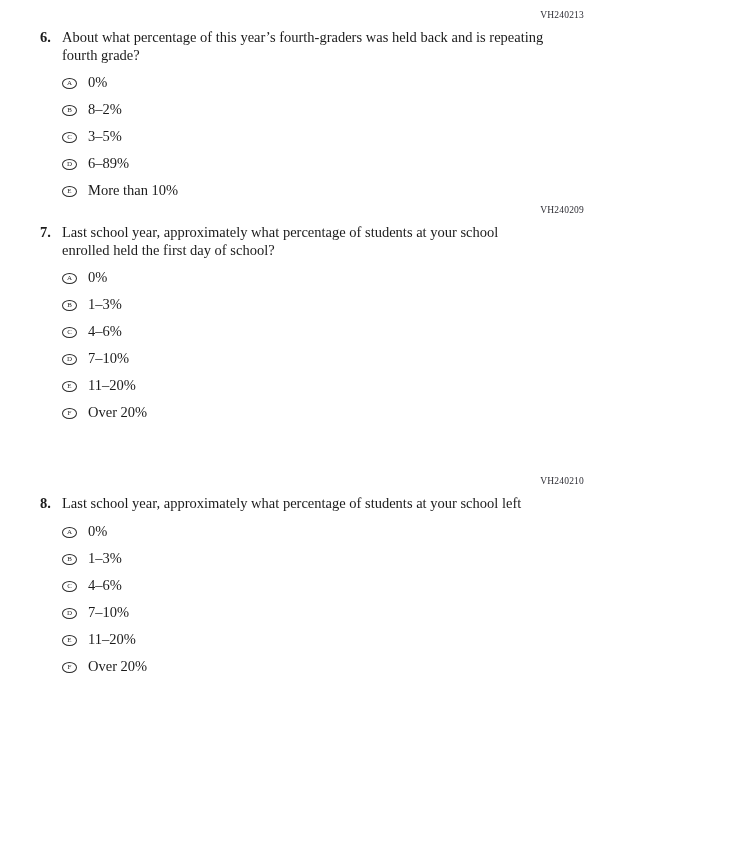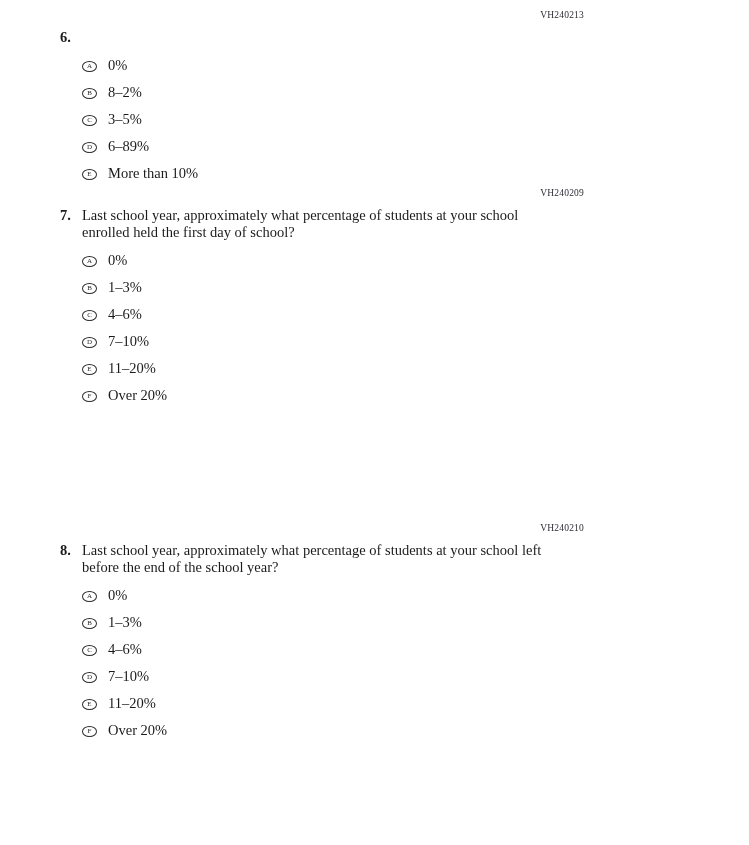--- a/index.html
+++ b/index.html
@@ -8,25 +8,25 @@
     width: 749px;
     height: 845px;
     background: #ffffff;
     font-family: "Liberation Serif", "DejaVu Serif", serif;
     color: #1b1b1b;
     overflow: hidden;
   }
   .page {
     width: 602px;
     height: 845px;
-    padding: 10px 18px 0 60px;
+    padding: 10px 18px 0 40px;
   }
   .question { }
   .question.q7 { }
-  .question.q8 { margin-top: 113px; }
+  .question.q8 { margin-top: 49px; }
   .q-code {
     text-align: right;
     font-size: 9.5px;
     line-height: 10px;
     color: #2d2d34;
     letter-spacing: 0.2px;
   }
   .q-head {
     display: flex;
     margin-top: 9px;
@@ -76,20 +76,24 @@
 </style>
 </head>
 <body>
 
 <div class="page">
 
   <section class="question q6">
     <div class="q-code">VH240213</div>
     <div class="q-head">
       <div class="q-num">6.</div>
+      <div class="q-text">
+        <div>About what percentage of this year’s fourth-graders was held back and is repeating</div>
+        <div>fourth grade?</div>
+      </div>
     </div>
     <div class="options">
       <div class="option">
         <span class="bubble">
             <span>A</span>
           </span>
         <span class="opt-label">0%</span>
       </div>
       <div class="option">
         <span class="bubble">
@@ -166,21 +170,20 @@
       </div>
     </div>
   </section>
 
   <section class="question q8">
     <div class="q-code">VH240210</div>
     <div class="q-head">
       <div class="q-num">8.</div>
       <div class="q-text">
         <div>Last school year, approximately what percentage of students at your school left</div>
-        <div>before the end of the school year?</div>
       </div>
     </div>
     <div class="options">
       <div class="option">
         <span class="bubble">
             <span>A</span>
           </span>
         <span class="opt-label">0%</span>
       </div>
       <div class="option">

